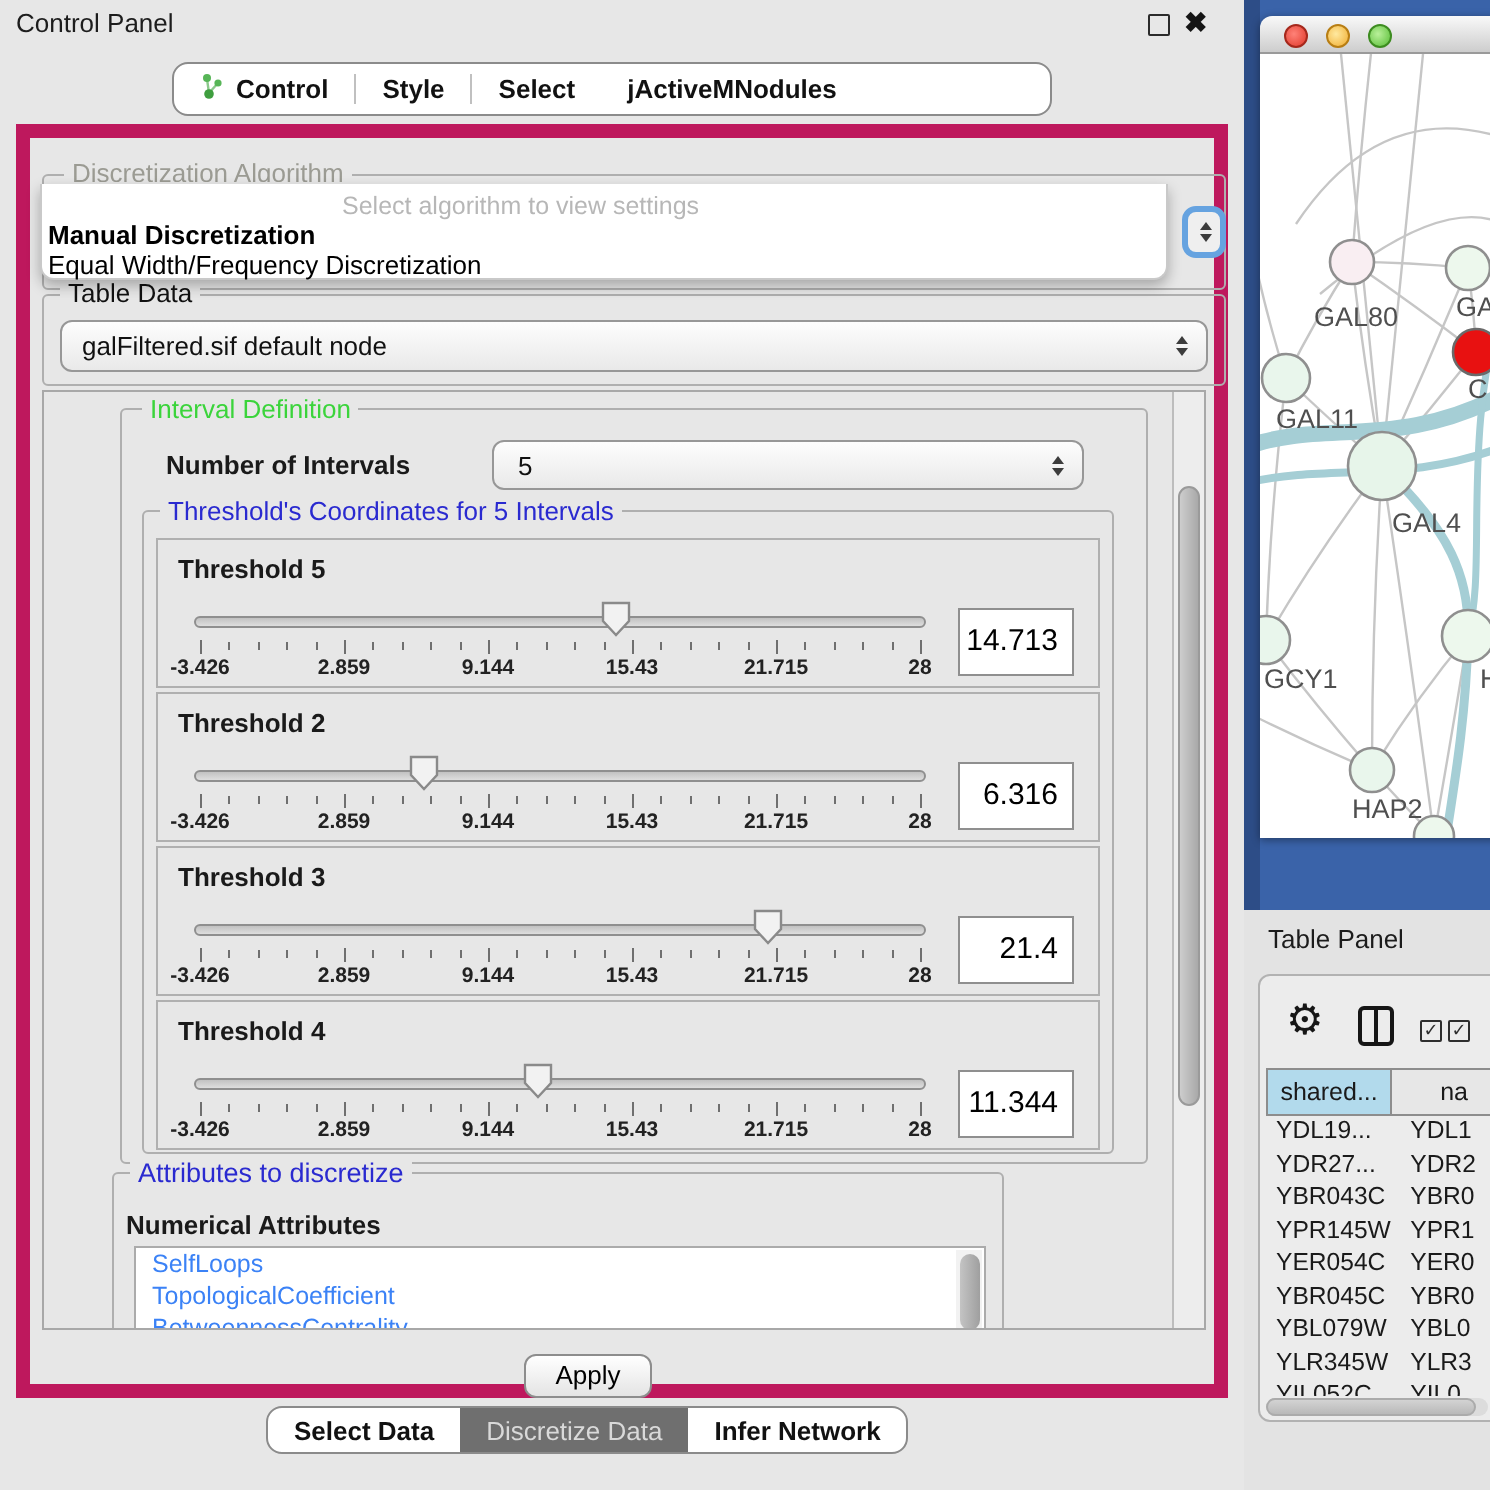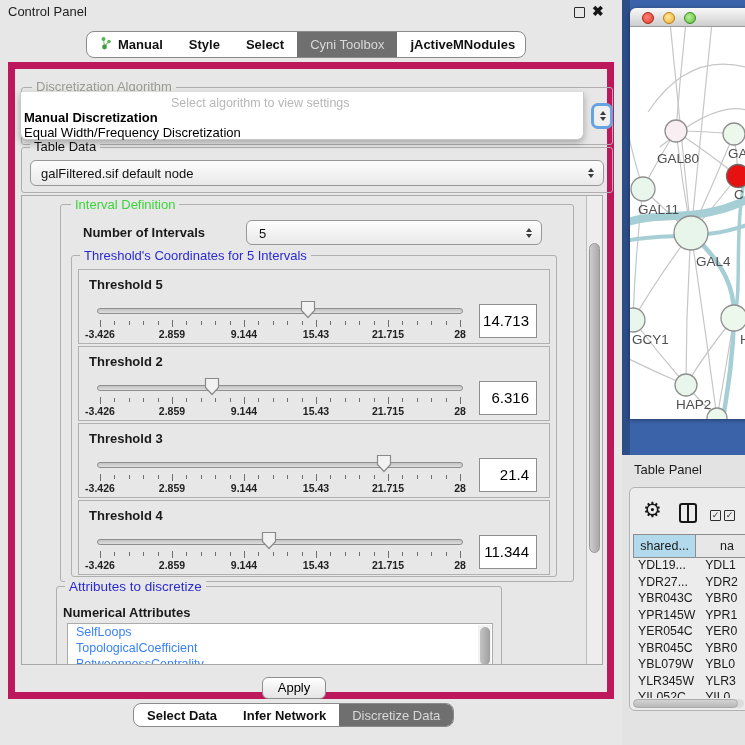--- a/index.html
+++ b/index.html
@@ -135,32 +135,29 @@
     <div class="tabbar top-tabs">
       <div class="tab">
         <span class="net-icon">
           <svg width="12" height="14" viewBox="0 0 12 14">
             <path d="M3.5,3.5 L4.5,10.5 M9,5.5 L4.5,10.5" stroke="#8cc98c" stroke-width="1.2" fill="none"></path>
             <circle cx="3.5" cy="3" r="2" fill="#57b557"></circle>
             <circle cx="9" c="5" cy="5.5" r="1.8" fill="#57b557"></circle>
             <circle cx="4.5" cy="11" r="2.4" fill="#3f9e3f"></circle>
           </svg>
         </span>
-        <span>Manual</span>
+        <span>Control</span>
       </div>
       <div class="tab-sep"></div>
       <div class="tab">
           <span>Style</span>
         </div>
       <div class="tab-sep"></div>
       <div class="tab">
           <span>Select</span>
-        </div>
-      <div class="tab selected">
-          <span>Cyni Toolbox</span>
         </div>
       <div class="tab">
           <span>jActiveMNodules</span>
         </div>
     </div>
 
     <div class="outer-panel">
 
       <div class="groupbox disc-group">
         <span class="group-title gt-dim disc-title">Discretization Algorithm</span>
@@ -418,25 +415,25 @@
         </div>
       </div>
 
       <div class="apply-btn">Apply</div>
     </div>
 
     <div class="tabbar bottom-tabs">
       <div class="tab">
           <span>Select Data</span>
         </div>
+      <div class="tab selected">
+          <span>Discretize Data</span>
+        </div>
       <div class="tab">
           <span>Infer Network</span>
-        </div>
-      <div class="tab selected">
-          <span>Discretize Data</span>
         </div>
     </div>
   </div>
 
   <div class="right-pane">
 
     <div class="net-frame">
       <div class="net-frame-strip"></div>
       <div class="net-window">
         <div class="net-titlebar">

